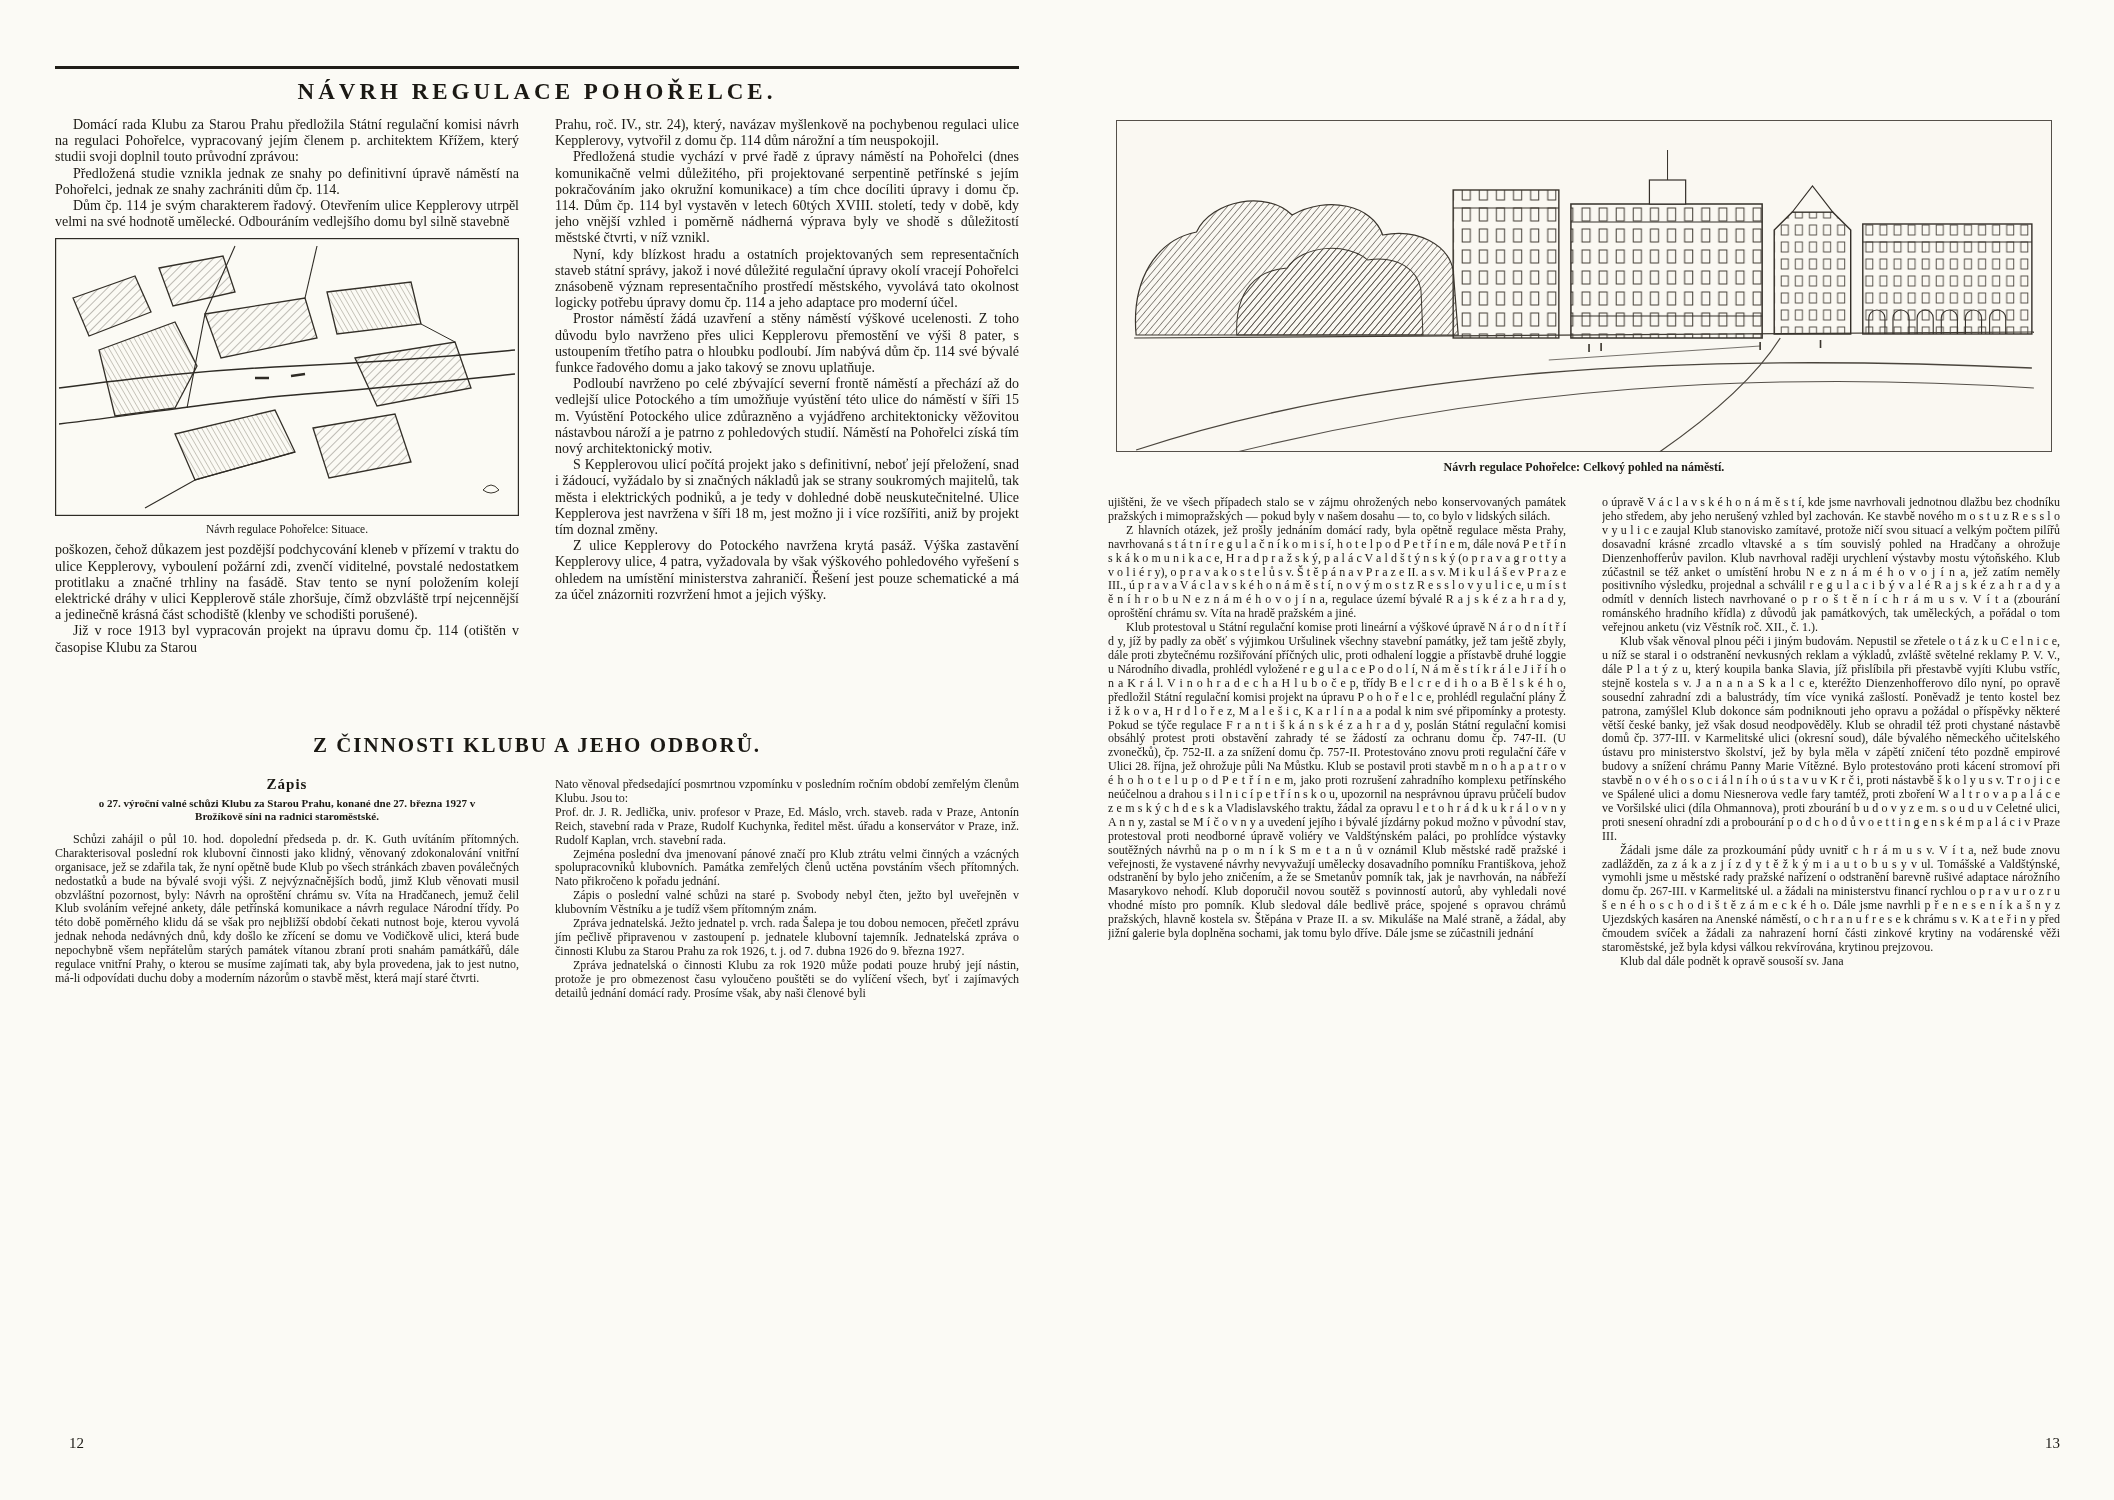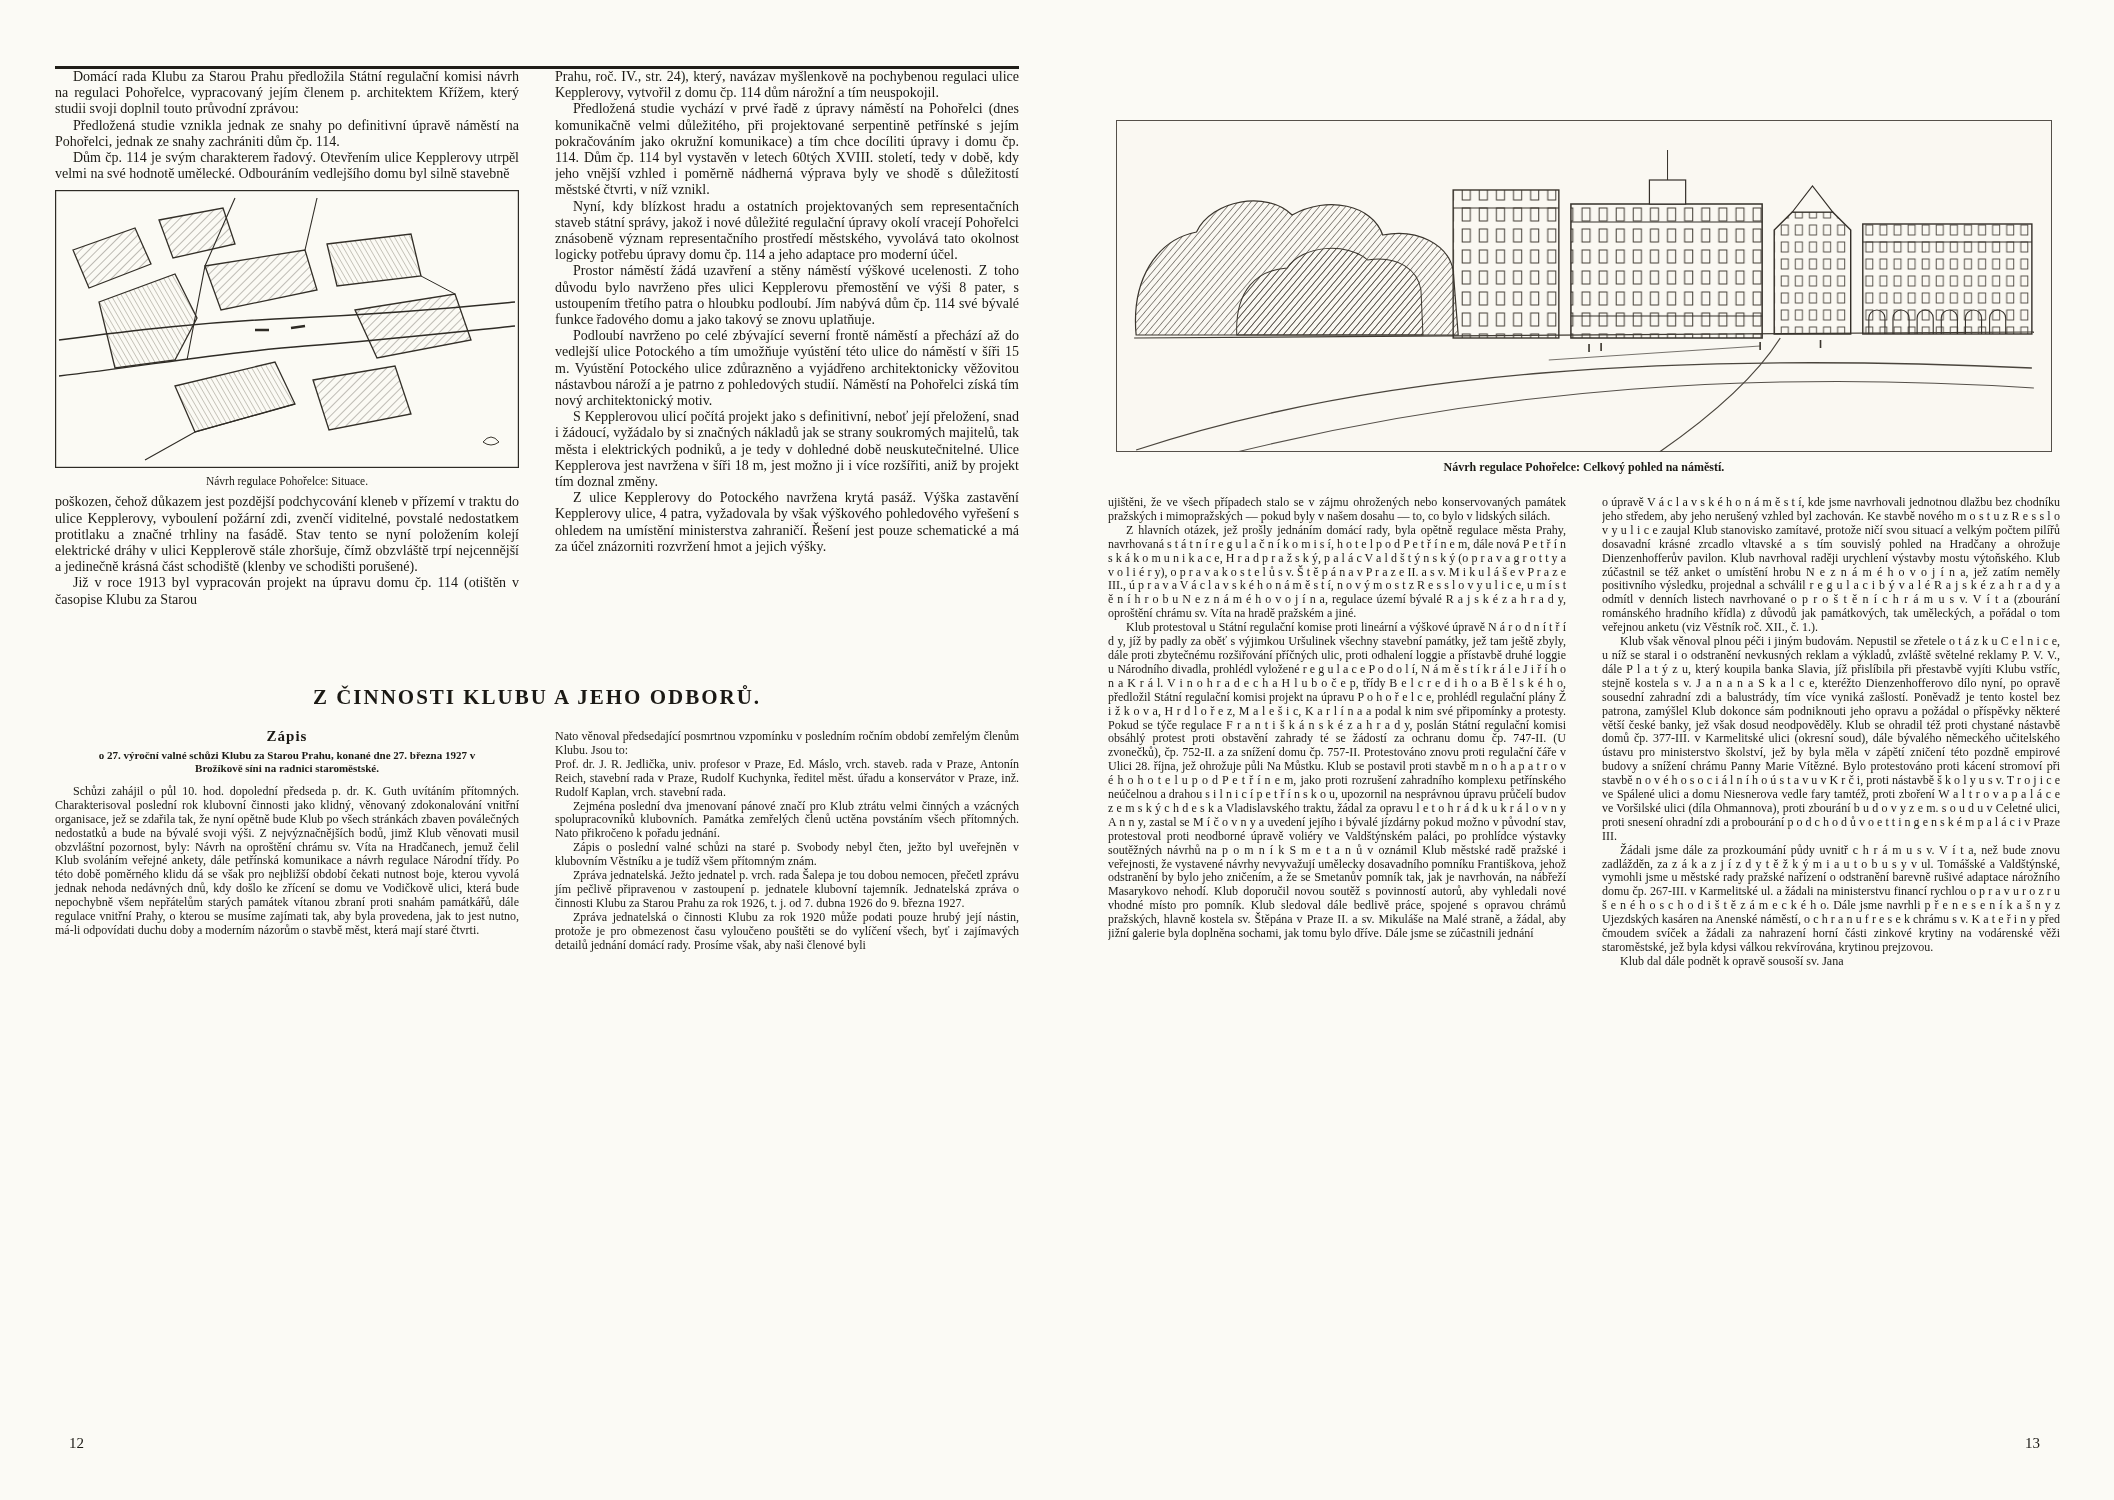--- a/index.html
+++ b/index.html
@@ -36,29 +36,30 @@
 
   .pano-figure{margin:120px 8px 0;}
   .pano-figure svg{display:block;width:100%;height:332px;}
   .pano-cap{font-size:12px;font-weight:bold;margin-top:8px;}
 
   .right-cols{font-size:12px;line-height:13.9px;margin-top:22px;}
   .right-cols .col{height:600px;overflow:hidden;}
 
   .pageno{position:absolute;bottom:48px;font-size:15px;}
   .pageno-left{left:2px;margin-left:12px;}
-  .pageno-right{right:20px;margin-left:12px;}
+  .pageno-right{right:0;margin-left:12px;}
 </style>
 </head>
 <body>
 
 <div class="spread">
 
   <section class="page page-left">
     <div class="toprule"></div>
+    <h1 class="article-title">NÁVRH REGULACE POHOŘELCE.</h1>
 
     <div class="cols article-cols">
       <div class="col">
         <div class="paras">
             <p>Domácí rada Klubu za Starou Prahu předložila Státní regulační komisi návrh na regulaci Pohořelce, vypracovaný jejím členem p. architektem Křížem, který studii svoji doplnil touto průvodní zprávou:</p>
             <p>Předložená studie vznikla jednak ze snahy po definitivní úpravě náměstí na Pohořelci, jednak ze snahy zachrániti dům čp. 114.</p>
             <p>Dům čp. 114 je svým charakterem řadový. Otevřením ulice Kepplerovy utrpěl velmi na své hodnotě umělecké. Odbouráním vedlejšího domu byl silně stavebně</p>
           </div>
 
         <figure class="map-figure">

